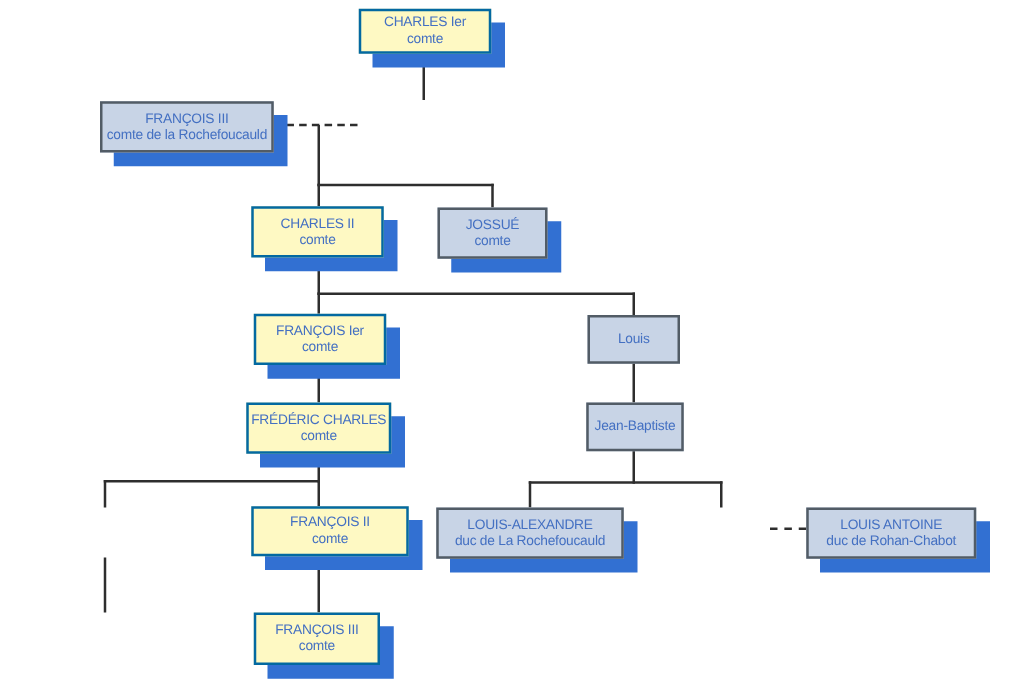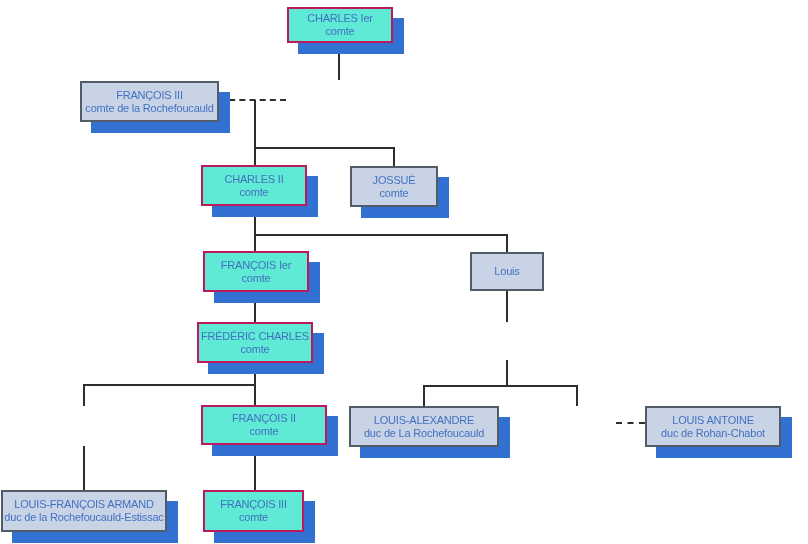--- a/index.html
+++ b/index.html
@@ -15,21 +15,21 @@
     box-sizing:border-box;
     display:flex;flex-direction:column;
     justify-content:center;align-items:center;
     text-align:center;
     font-size:11px;line-height:13px;
     letter-spacing:-0.2px;
     color:#4470C2;
     z-index:2;
   }
   .node .ln{white-space:nowrap;}
-  .orange{background:#5eead4;border:2px solid #be185d;}
+  .orange{background:#fef9c3;border:2px solid #0369a1;}
   .blue{background:#C8D4E6;border:2px solid #525C66;}
   .shadow{box-shadow:11px 11px 0 0 #3270D2;}
   .compact{line-height:12px;}
   .vline{position:absolute;width:2px;background:#2e2e2e;z-index:1;}
   .hline{position:absolute;height:2px;background:#2e2e2e;z-index:1;}
   .dash{position:absolute;height:0;border-top:2px dashed #2e2e2e;z-index:1;}
 </style>
 </head>
 <body>
 
@@ -87,41 +87,40 @@
 
   <div class="node blue" style="left:470px;top:252px;width:74px;height:39px">
     <span class="ln">Louis</span>
   </div>
 
   <div class="node orange shadow" style="left:197px;top:322px;width:116px;height:41px">
     <span class="ln">FRÉDÉRIC CHARLES</span>
     <span class="ln">comte</span>
   </div>
 
+  <div class="node blue" style="left:469px;top:322px;width:78px;height:39px">
+    <span class="ln">Jean-Baptiste</span>
+  </div>
 
 
   <div class="node orange shadow" style="left:201px;top:405px;width:126px;height:40px">
     <span class="ln">FRANÇOIS II</span>
     <span class="ln">comte</span>
   </div>
 
   <div class="node blue shadow" style="left:349px;top:406px;width:150px;height:41px">
     <span class="ln">LOUIS-ALEXANDRE</span>
     <span class="ln">duc de La Rochefoucauld</span>
   </div>
 
 
   <div class="node blue shadow" style="left:645px;top:406px;width:136px;height:41px">
     <span class="ln">LOUIS ANTOINE</span>
     <span class="ln">duc de Rohan-Chabot</span>
   </div>
 
-  <div class="node blue shadow" style="left:1px;top:490px;width:166px;height:42px">
-    <span class="ln">LOUIS-FRANÇOIS ARMAND</span>
-    <span class="ln">duc de la Rochefoucauld-Estissac</span>
-  </div>
 
   <div class="node orange shadow" style="left:203px;top:490px;width:101px;height:42px">
     <span class="ln">FRANÇOIS III</span>
     <span class="ln">comte</span>
   </div>
 
 </div>
 
 </body></html>

